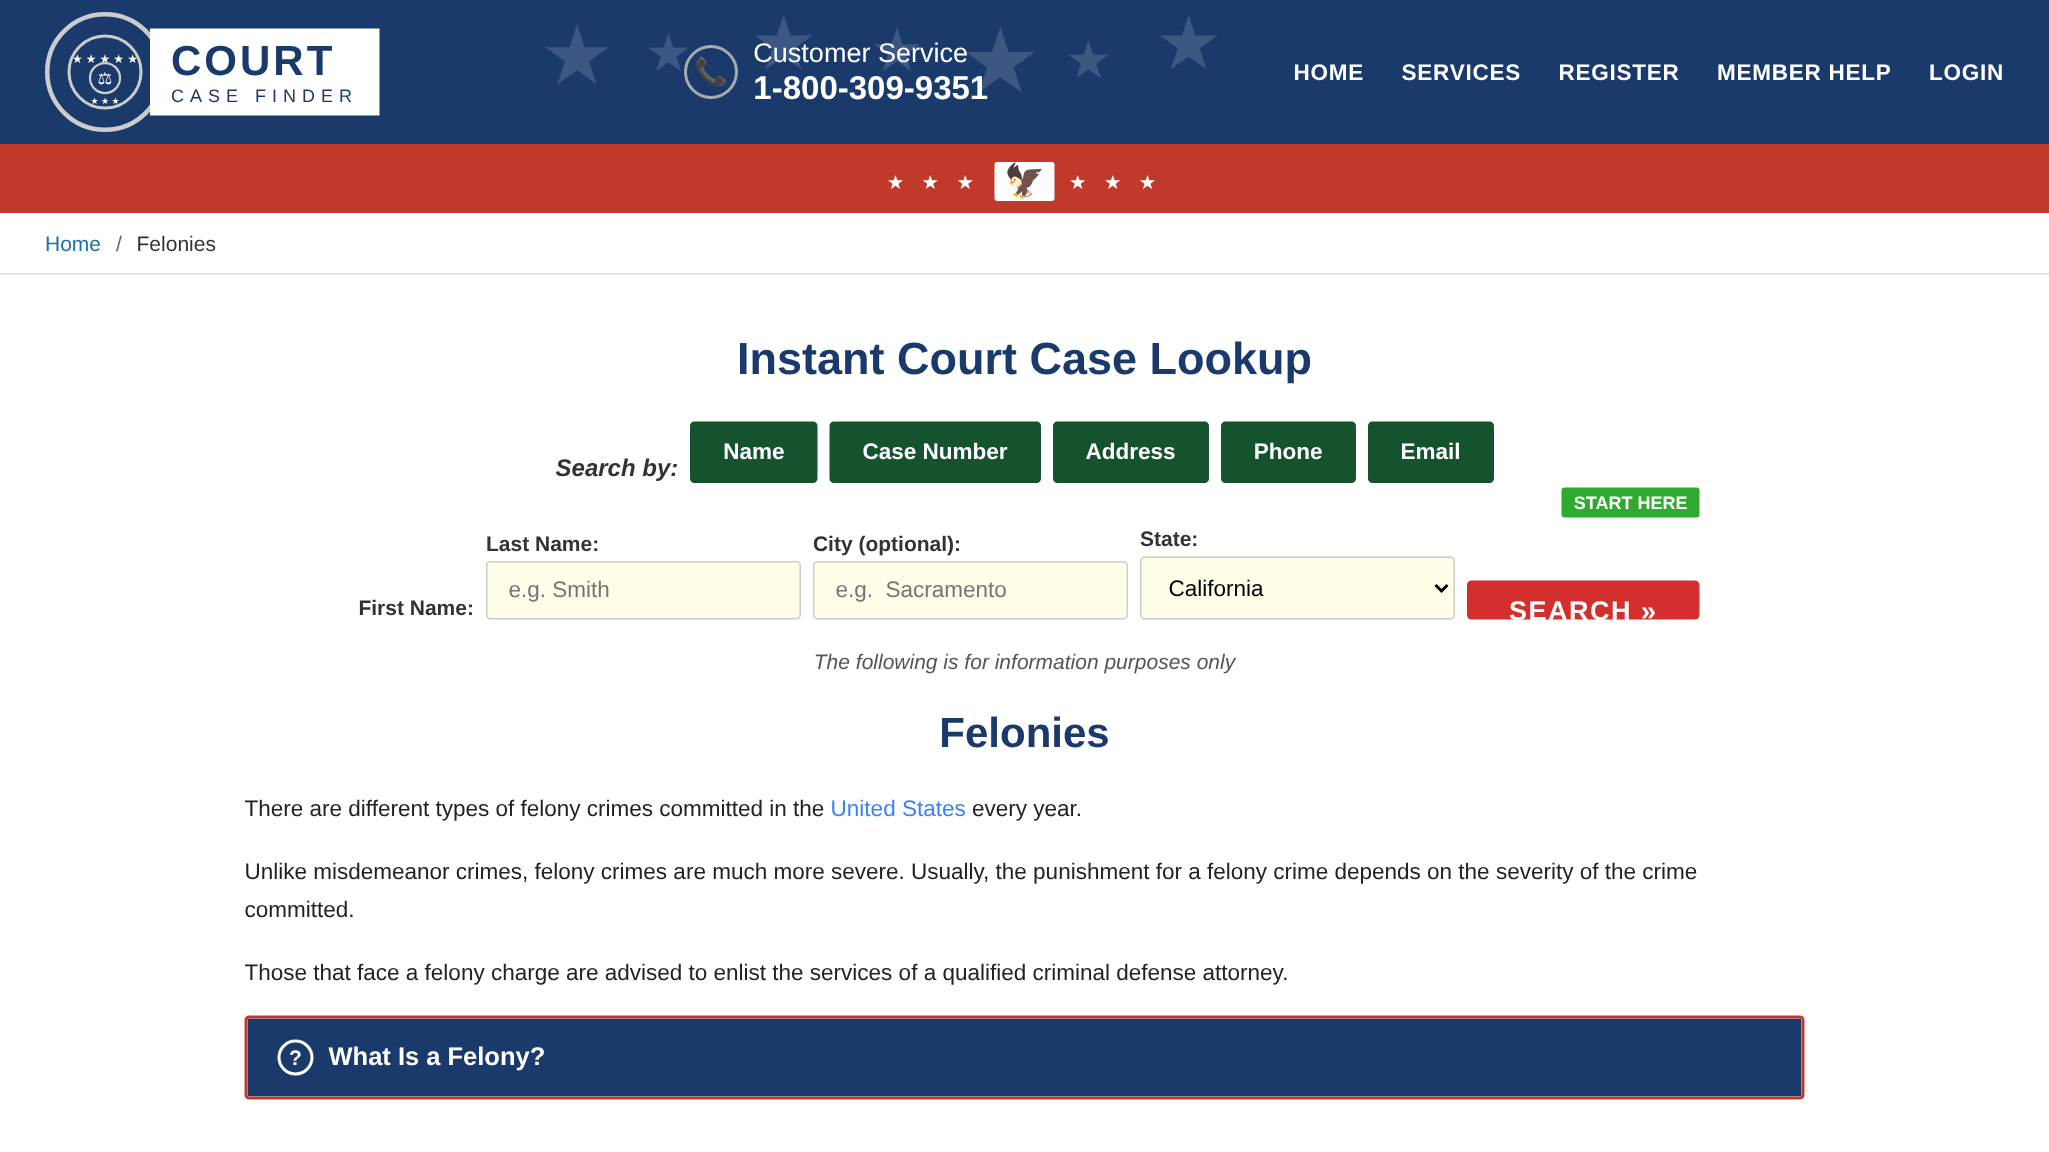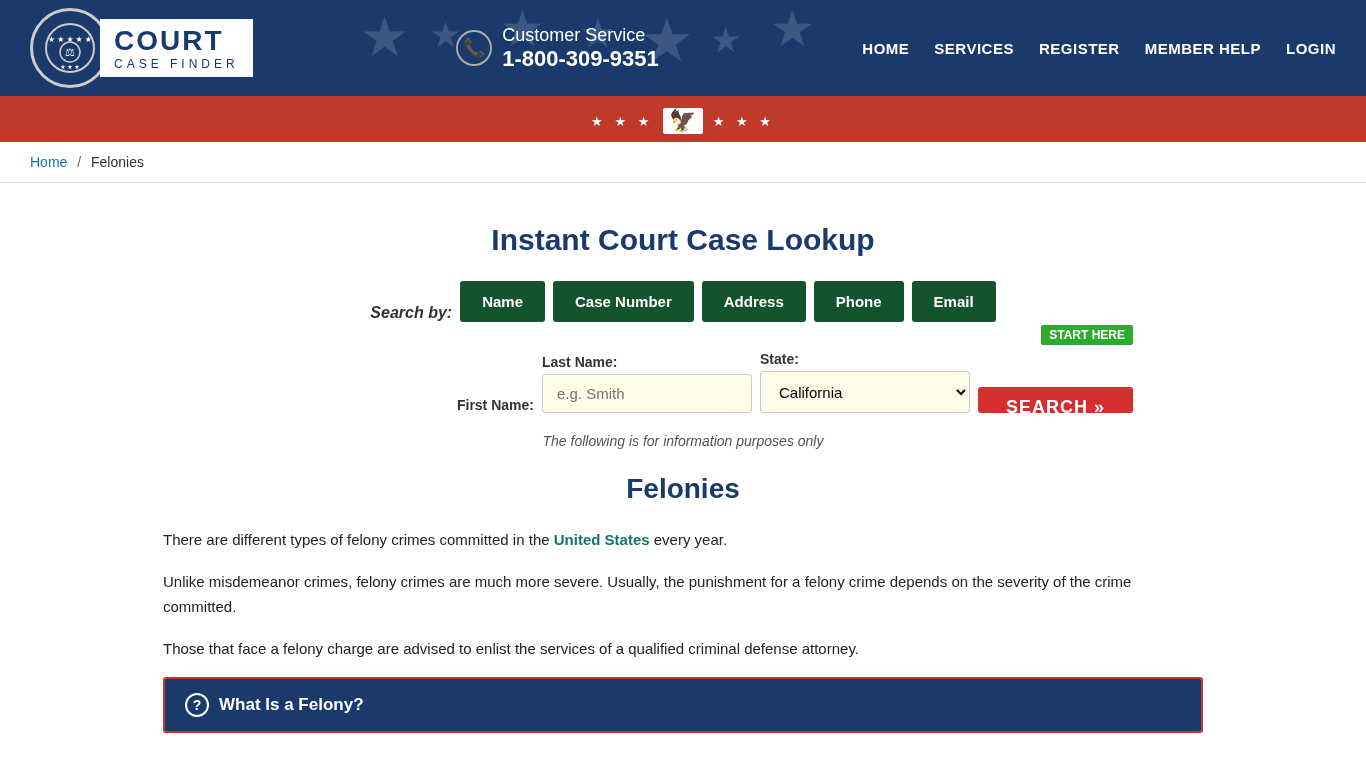--- a/index.html
+++ b/index.html
@@ -238,21 +238,21 @@
       font-weight: bold;
       color: #1a3a6b;
       margin-bottom: 22px;
     }
     .article-body p {
       margin-bottom: 16px;
       line-height: 1.7;
       font-size: 15px;
       color: #222;
     }
-    .article-body a { color: #0f766e; text-decoration: none; font-weight: bold; }
+    .article-body a { color: #3b82f6; text-decoration: none; }
 
     
     .info-box {
       border: 2px solid #c0392b;
       border-radius: 3px;
       overflow: hidden;
     }
     .info-box-header {
       background: #1a3a6b;
       color: white;
@@ -354,20 +354,24 @@
       <span class="start-here-badge">START HERE</span>
       <div class="form-row">
         <div class="form-group">
           <label class="form-label">First Name:</label>
         </div>
         <div class="form-group">
           <label class="form-label">Last Name:</label>
           <input type="text" class="form-input" placeholder="e.g. Smith" style="">
         </div>
         <div class="form-group">
+          <label class="form-label">City (optional):</label>
+          <input type="text" class="form-input" placeholder="e.g.  Sacramento" style="">
+        </div>
+        <div class="form-group">
           <label class="form-label">State:</label>
           <select class="form-select" id="stateSelect"><option value="Alabama">Alabama</option><option value="Alaska">Alaska</option><option value="Arizona">Arizona</option><option value="Arkansas">Arkansas</option><option value="California" selected="">California</option><option value="Colorado">Colorado</option><option value="Connecticut">Connecticut</option><option value="Delaware">Delaware</option><option value="Florida">Florida</option><option value="Georgia">Georgia</option><option value="Hawaii">Hawaii</option><option value="Idaho">Idaho</option><option value="Illinois">Illinois</option><option value="Indiana">Indiana</option><option value="Iowa">Iowa</option><option value="Kansas">Kansas</option><option value="Kentucky">Kentucky</option><option value="Louisiana">Louisiana</option><option value="Maine">Maine</option><option value="Maryland">Maryland</option><option value="Massachusetts">Massachusetts</option><option value="Michigan">Michigan</option><option value="Minnesota">Minnesota</option><option value="Mississippi">Mississippi</option><option value="Missouri">Missouri</option><option value="Montana">Montana</option><option value="Nebraska">Nebraska</option><option value="Nevada">Nevada</option><option value="New Hampshire">New Hampshire</option><option value="New Jersey">New Jersey</option><option value="New Mexico">New Mexico</option><option value="New York">New York</option><option value="North Carolina">North Carolina</option><option value="North Dakota">North Dakota</option><option value="Ohio">Ohio</option><option value="Oklahoma">Oklahoma</option><option value="Oregon">Oregon</option><option value="Pennsylvania">Pennsylvania</option><option value="Rhode Island">Rhode Island</option><option value="South Carolina">South Carolina</option><option value="South Dakota">South Dakota</option><option value="Tennessee">Tennessee</option><option value="Texas">Texas</option><option value="Utah">Utah</option><option value="Vermont">Vermont</option><option value="Virginia">Virginia</option><option value="Washington">Washington</option><option value="West Virginia">West Virginia</option><option value="Wisconsin">Wisconsin</option><option value="Wyoming">Wyoming</option></select>
         </div>
         <button class="search-btn">SEARCH »</button>
       </div>
     </div>
 
     <p class="info-note">The following is for information purposes only</p>
   </div>
 

